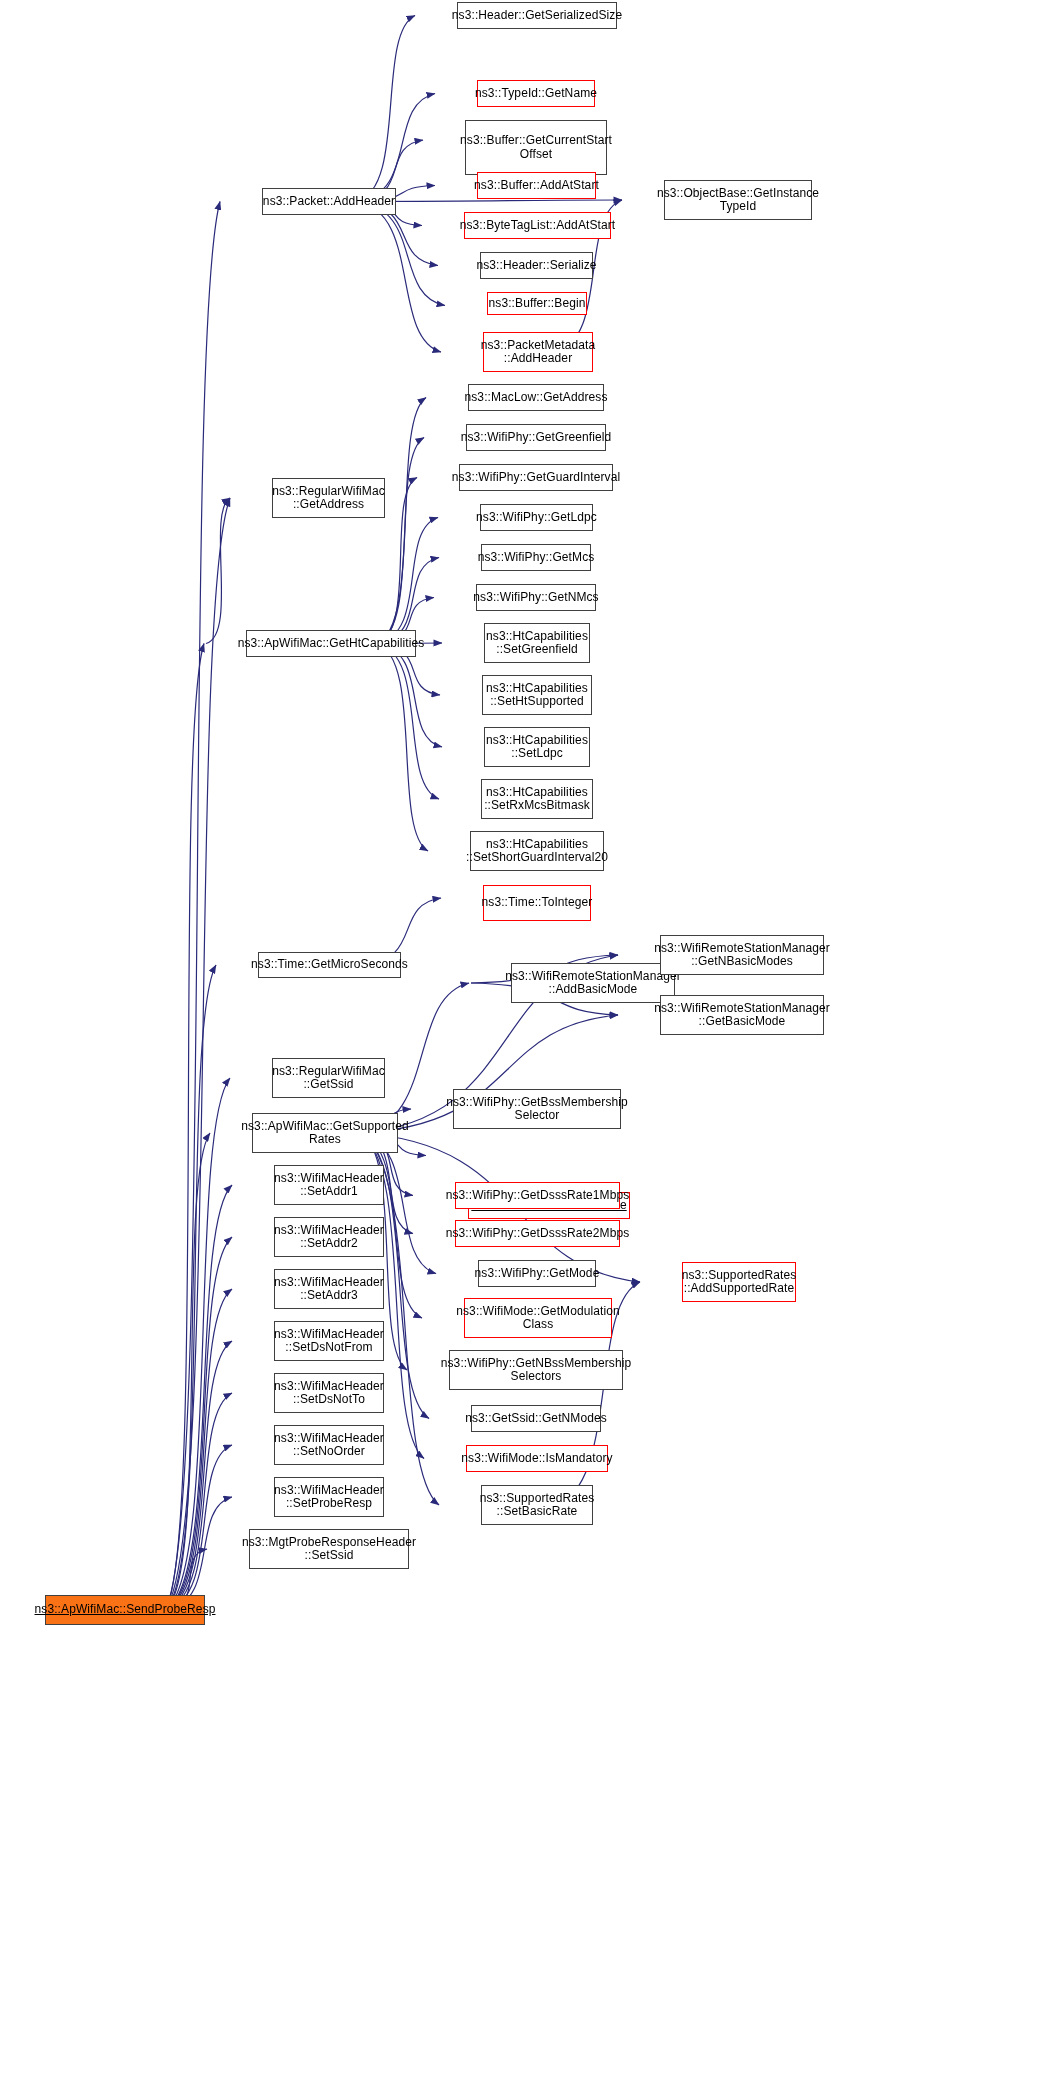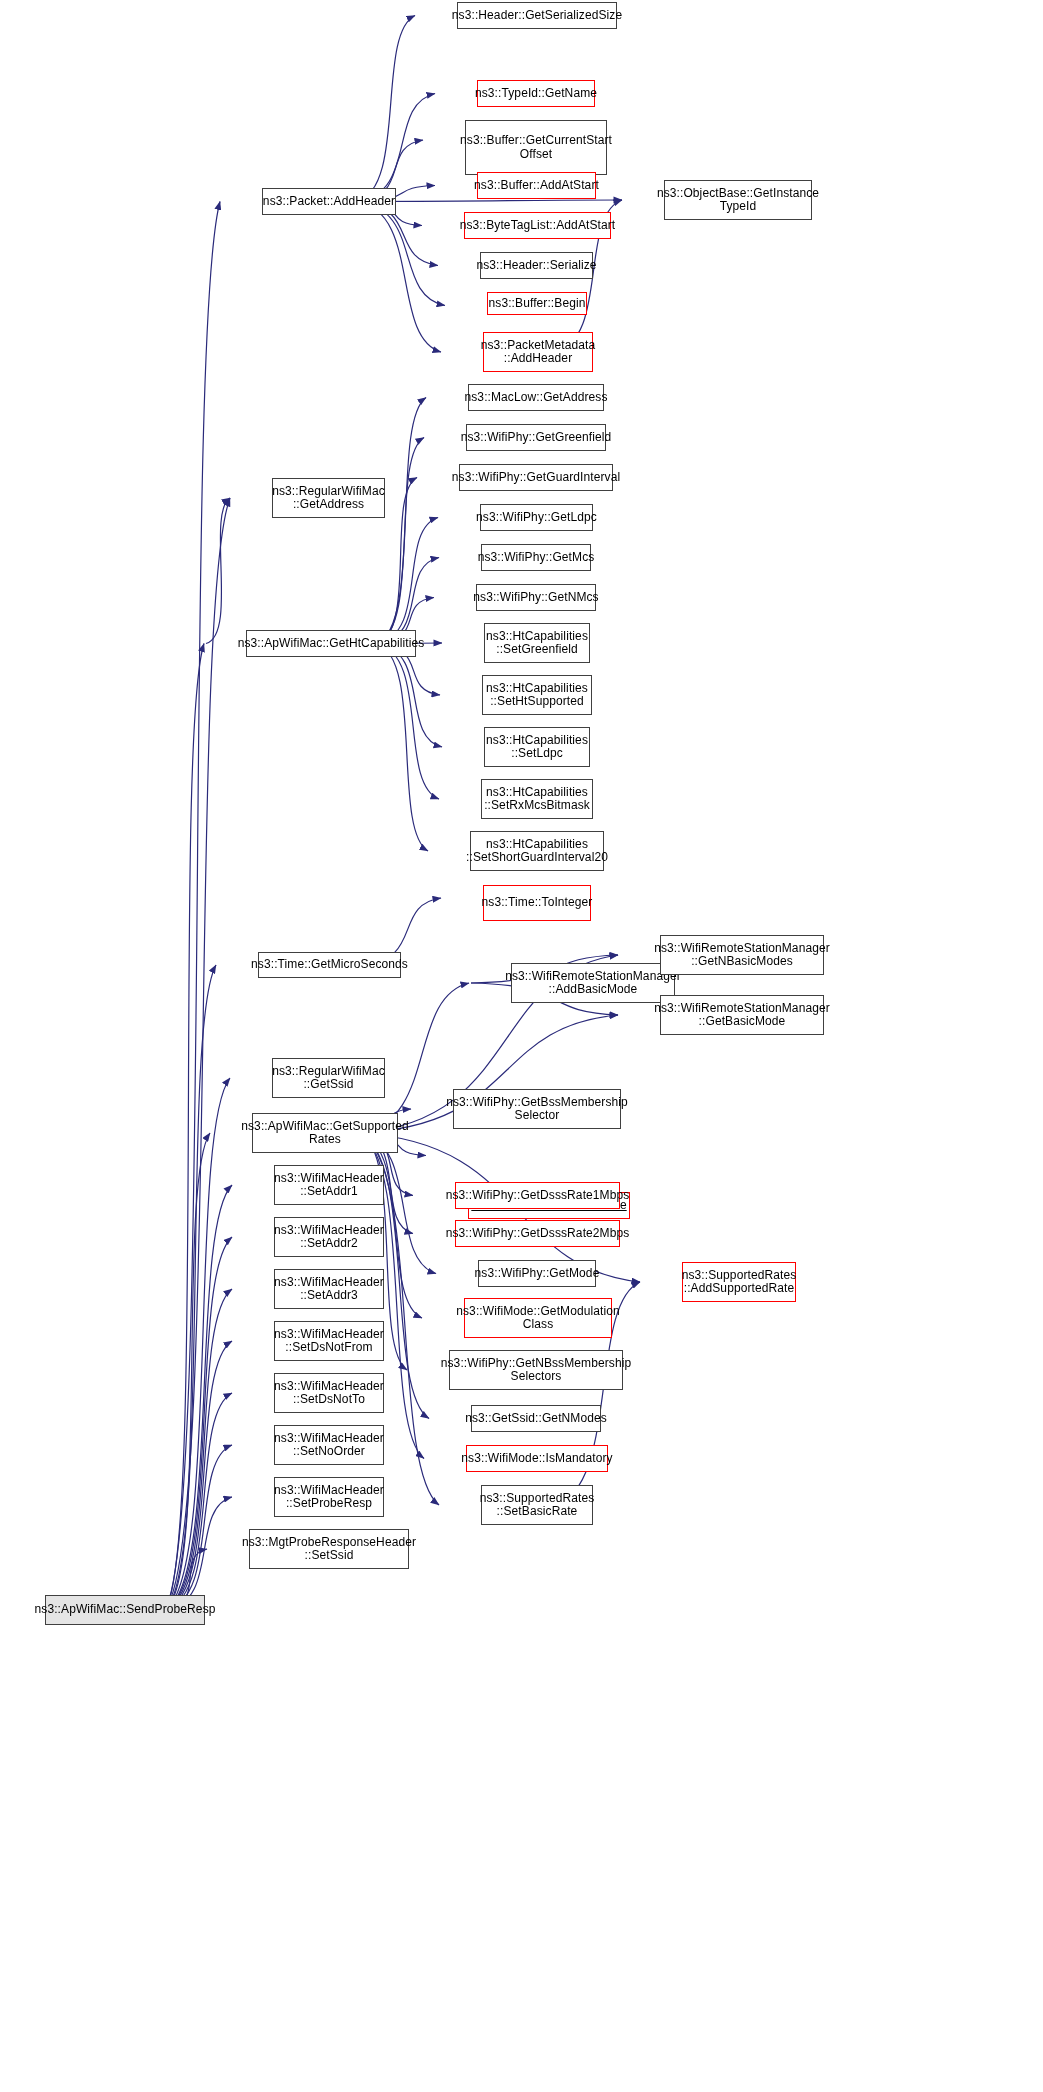--- a/index.html
+++ b/index.html
@@ -37,22 +37,23 @@
     border: 1px solid #404040;
     letter-spacing: 0.1px;
     white-space: pre-line;
     padding: 0 3px;
     margin-left: 40px;
   }
   .node.red {
     border: 1px solid #ff0000;
   }
   .node.root {
-    background: #e5e5e5;
+    background: #f97316;
     border: 1px solid #404040;
+    text-decoration: underline;
   }
 </style>
 </head>
 <body>
 
 <div id="canvas">
   <svg id="edges" xmlns="http://www.w3.org/2000/svg">
     <defs>
       <marker id="arrow" markerWidth="9" markerHeight="7" refX="8.5" refY="3.5" orient="auto" markerUnits="userSpaceOnUse">
         <path d="M0,0 L9,3.5 L0,7 z" fill="#2a2a7a"></path>

